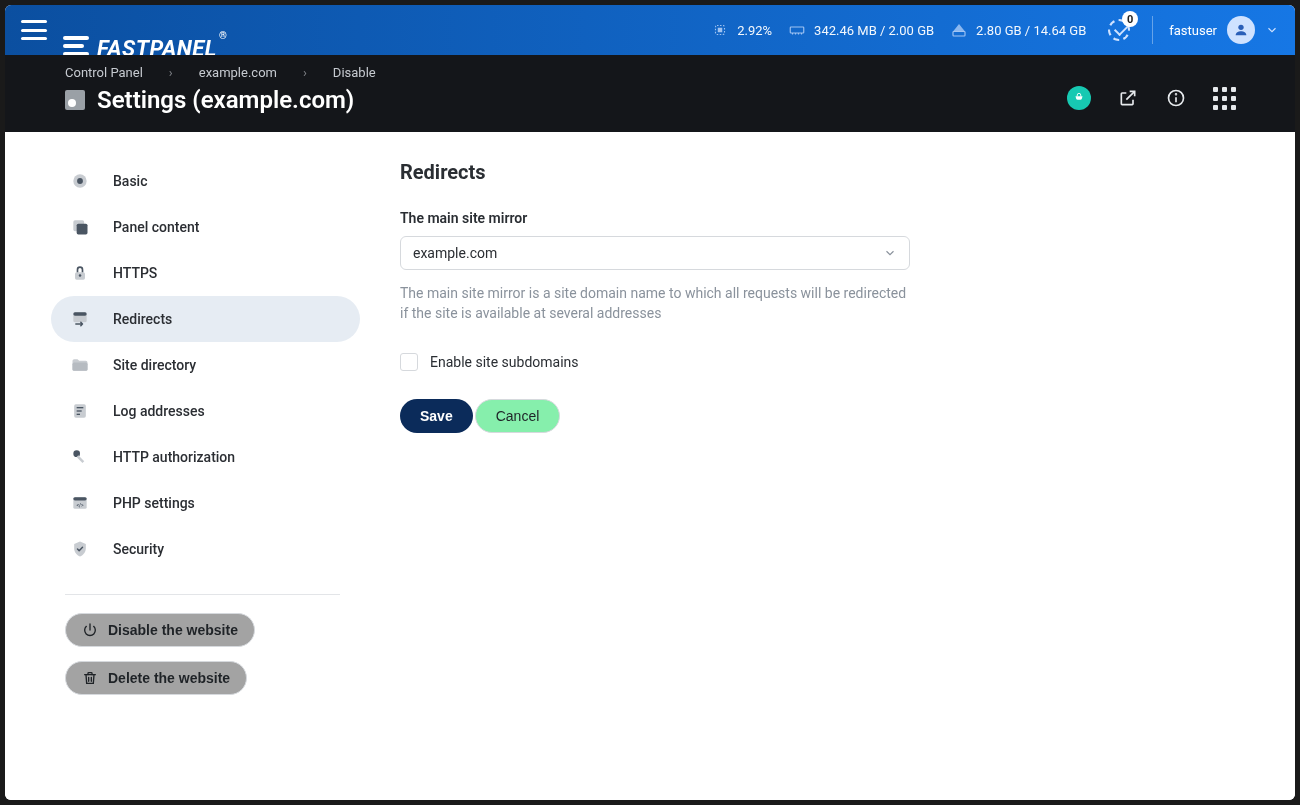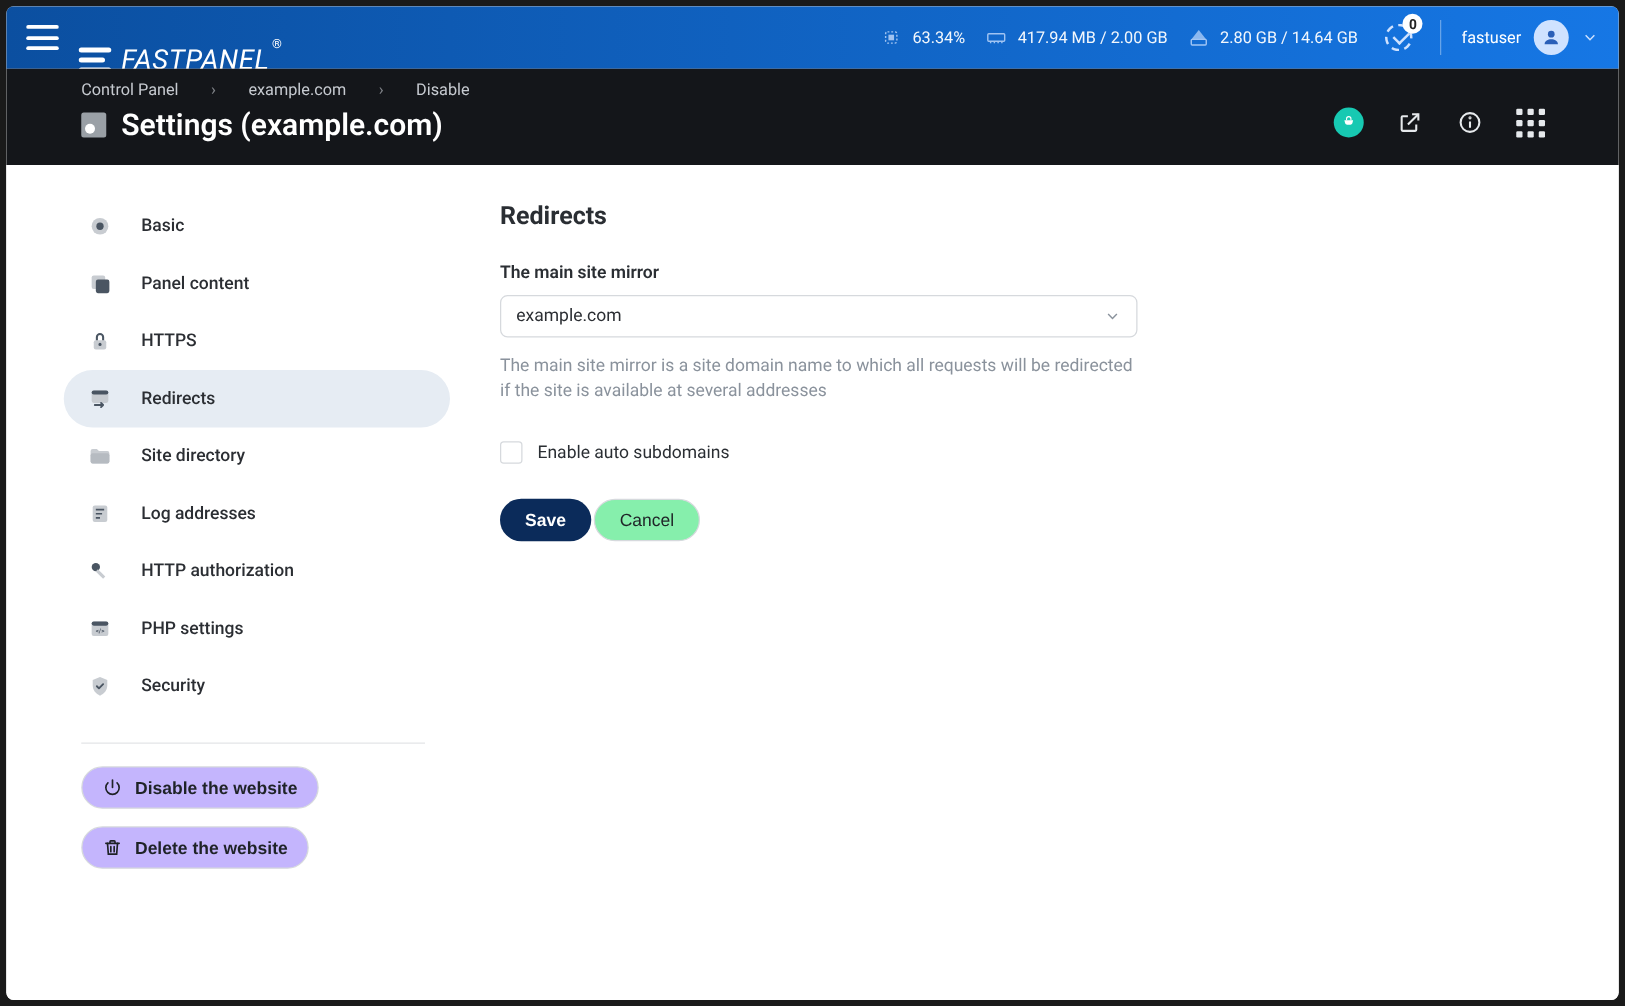--- a/index.html
+++ b/index.html
@@ -39,21 +39,21 @@
     height: 50px;
     background: linear-gradient(90deg, var(--header-blue-1), var(--header-blue-2));
     display: flex;
     align-items: center;
     color: #fff;
     padding: 0 16px;
     gap: 16px;
   }
   .hamburger { width: 26px; height: 20px; display:flex; flex-direction:column; justify-content:space-between; cursor:pointer; }
   .hamburger span { display:block; height:3px; background:#fff; border-radius:2px; }
-  .logo { display:flex; align-items:center; gap:8px; font-weight:400; font-style:italic; font-size:22px; letter-spacing:0.5px;margin-top:36px; }
+  .logo { display:flex; gap:8px; font-weight:700; font-style:italic; font-size:22px; letter-spacing:0.5px;margin-top:36px; }
   .logo-mark { width:26px; height:20px; display:inline-flex; flex-direction:column; justify-content:space-between; }
   .logo-mark span { display:block; height:4px; background:#fff; border-radius:2px; }
   .logo-mark span:nth-child(1){ width:100%; }
   .logo-mark span:nth-child(2){ width:80%; }
   .logo-mark span:nth-child(3){ width:100%; }
   .logo sup { font-size:10px; font-style:normal; margin-left:2px; position:relative; top:-8px; }
   .spacer { flex:1; }
   .stat { display:flex; align-items:center; gap:8px; font-size:13px; opacity:0.95; }
   .stat svg { width:18px; height:18px; fill:#cfe2ff; opacity:0.8; }
   .tasks { position:relative; width:34px; height:34px; display:flex; align-items:center; justify-content:center; }
@@ -100,21 +100,21 @@
     margin-right:-20px; margin-left:-14px;
   }
   .navitem.active { background: var(--active-bg); }
   .navicon { width:22px; height:22px; display:flex; align-items:center; justify-content:center; }
   .navicon svg { width:20px; height:20px; }
   .side-sep { height:1px; background:#e3e5e8; margin:22px -0px 18px 0; }
   .pill-btn {
     display:inline-flex; align-items:center; gap:10px;
     height:34px; padding:0 16px; border:1px solid var(--border);
     border-radius:17px; font-size:14px; font-weight:600; color:#1f2327;
-    background:#c4b5fd; cursor:pointer; margin-bottom:14px;
+    background:#a3a3a3; cursor:pointer; margin-bottom:14px;
   }
   .pill-btn svg { width:16px; height:16px; }
   
   .main { flex:1; padding: 26px 60px 0 60px; max-width: 920px; }
   .section-title { font-size:20px; font-weight:700; margin: 2px 0 26px 0; }
   .field-label { font-size:14px; font-weight:600; margin-bottom:10px; }
   .select {
     width:510px; height:34px; border:1px solid var(--border); border-radius:6px;
     display:flex; align-items:center; justify-content:space-between;
     padding:0 12px; font-size:14px; color:#2b2e33; cursor:pointer; background:#fff;
@@ -154,28 +154,28 @@
         <span data-interactable="false">FASTPANEL</span><sup data-interactable="false">®</sup>
       </span>
     </div>
     <div class="spacer"></div>
 
     <div class="stat" data-interactable="false">
       <svg viewBox="0 0 24 24">
           <rect x="6" y="6" width="12" height="12" rx="2" fill="none" stroke="#cfe2ff" stroke-width="1.5" stroke-dasharray="2 2"></rect>
           <rect x="9" y="9" width="6" height="6" fill="#cfe2ff"></rect>
         </svg>
-      <span data-interactable="false">63.34%</span>
+      <span data-interactable="false">2.92%</span>
     </div>
     <div class="stat" data-interactable="false">
       <svg viewBox="0 0 24 24">
           <rect x="3" y="8" width="18" height="8" rx="1" fill="none" stroke="#cfe2ff" stroke-width="1.5"></rect>
           <path d="M6 16v2M10 16v2M14 16v2M18 16v2" stroke="#cfe2ff" stroke-width="1.5"></path>
         </svg>
-      <span data-interactable="false">417.94 MB / 2.00 GB</span>
+      <span data-interactable="false">342.46 MB / 2.00 GB</span>
     </div>
     <div class="stat" data-interactable="false">
       <svg viewBox="0 0 24 24">
           <path d="M4 14 L12 4 L20 14 Z" fill="#cfe2ff" opacity="0.85"></path>
           <rect x="4" y="14" width="16" height="6" rx="1" fill="none" stroke="#cfe2ff" stroke-width="1.5"></rect>
         </svg>
       <span data-interactable="false">2.80 GB / 14.64 GB</span>
     </div>
 
     <div class="tasks" data-interactable="true">
@@ -383,21 +383,21 @@
       <div class="select" data-interactable="true">
         <span data-interactable="false">example.com</span>
         <svg data-interactable="false" viewBox="0 0 24 24">
             <path d="M6 9l6 6 6-6"></path>
           </svg>
       </div>
       <div class="helptext" data-interactable="false">The main site mirror is a site domain name to which all requests will be redirected if the site is available at several addresses</div>
 
       <label class="checkbox-row" data-interactable="true">
         <span class="cbx" data-interactable="false"></span>
-        <span data-interactable="false">Enable auto subdomains</span>
+        <span data-interactable="false">Enable site subdomains</span>
       </label>
 
       <div class="btnrow">
         <button class="btn-primary" data-interactable="true">Save</button>
         <button class="btn-secondary" data-interactable="true">Cancel</button>
       </div>
     </div>
 
   </div>
 </div>

